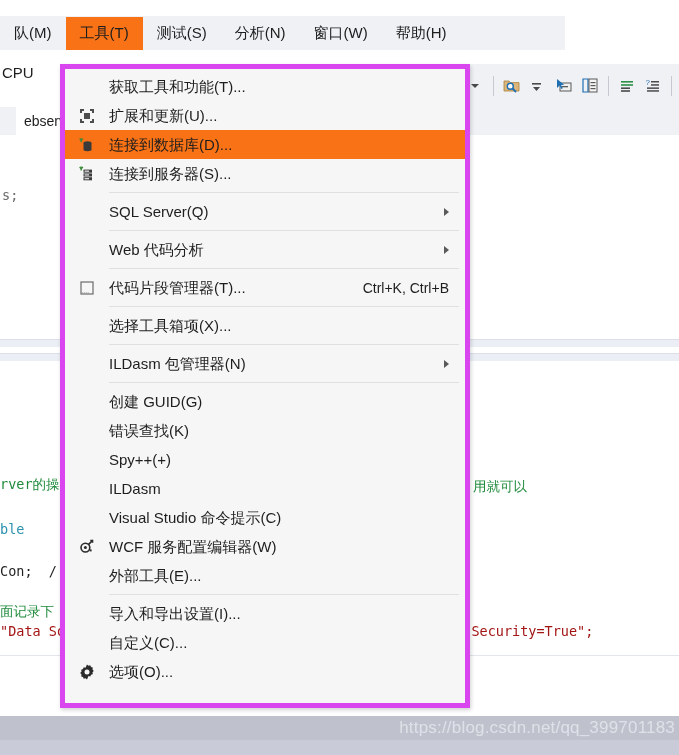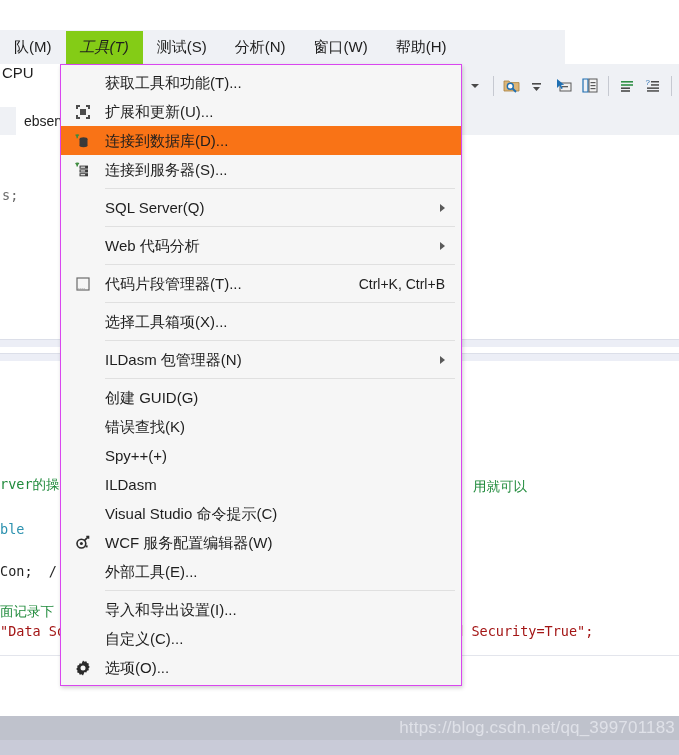--- a/index.html
+++ b/index.html
@@ -7,30 +7,30 @@
     width:679px;height:755px;overflow:hidden;position:relative;
     background:#ffffff;
     font-family:"Liberation Sans","DejaVu Sans",sans-serif;
     -webkit-font-smoothing:antialiased;
   }
 
   
   #vs-shell{position:absolute;inset:0;background:#ffffff;}
 
   .menubar{
-    position:absolute;left:0;top:30px;width:565px;height:34px;
+    position:absolute;left:0;top:16px;width:565px;height:34px;
     background:#eff1f5;
   }
   .menubar-items{display:flex;align-items:center;height:34px;padding-left:0;}
   .menu-top{
     font-size:15px;color:#1e1e1e;padding:7px 14px 8px 14px;white-space:nowrap;
     line-height:18px;
   }
   .menu-top.active{
-    background:#84cc16;color:#1e1e1e;font-style:italic;
+    background:#f97316;color:#1e1e1e;
   }
 
   .toolbar-row{
     position:absolute;left:0;top:64px;width:679px;height:43px;
     background:#eff1f5;
   }
   .toolbar-icons{
     position:absolute;right:2px;top:64px;height:43px;display:flex;align-items:center;gap:0px;
   }
   .tb{width:26px;height:30px;display:flex;align-items:center;justify-content:center;}
@@ -95,23 +95,23 @@
   }
   .watermark{
     position:absolute;right:4px;top:718px;
     font-size:17px;color:#dfe1e8;letter-spacing:0.2px;white-space:nowrap;
     font-family:"Liberation Sans","DejaVu Sans",sans-serif;
   }
 
   
   #tools-menu{
     position:absolute;left:60px;top:64px;width:400px;
-    background:#f6f6f6;border:1px solid #d946ef;
+    background:#f6f6f6;border:5px solid #d946ef;
     box-shadow:1px 2px 4px rgba(0,0,0,0.18);
-    padding:3px 0 3px 0;
+    padding:3px 0 17px 0;
     z-index:40;
   }
   .mi{
     position:relative;display:flex;align-items:center;height:29px;
     font-size:15px;color:#1e1e1e;cursor:default;
   }
   .mi.sel{background:#f97316;}
   .mi .gutter{
     width:44px;height:29px;display:flex;align-items:center;justify-content:center;flex:0 0 44px;
   }

